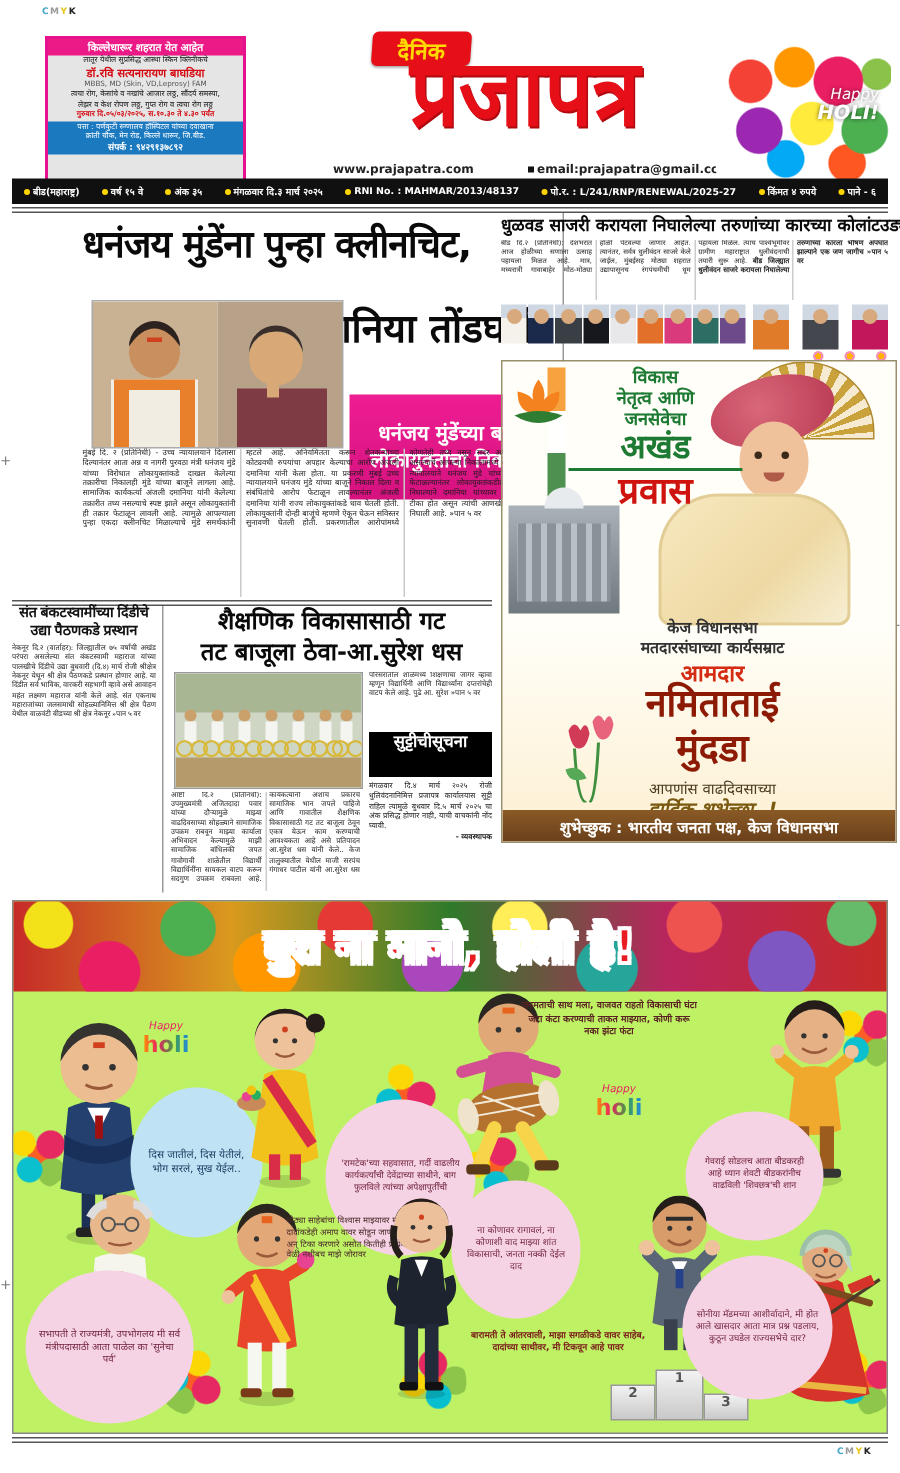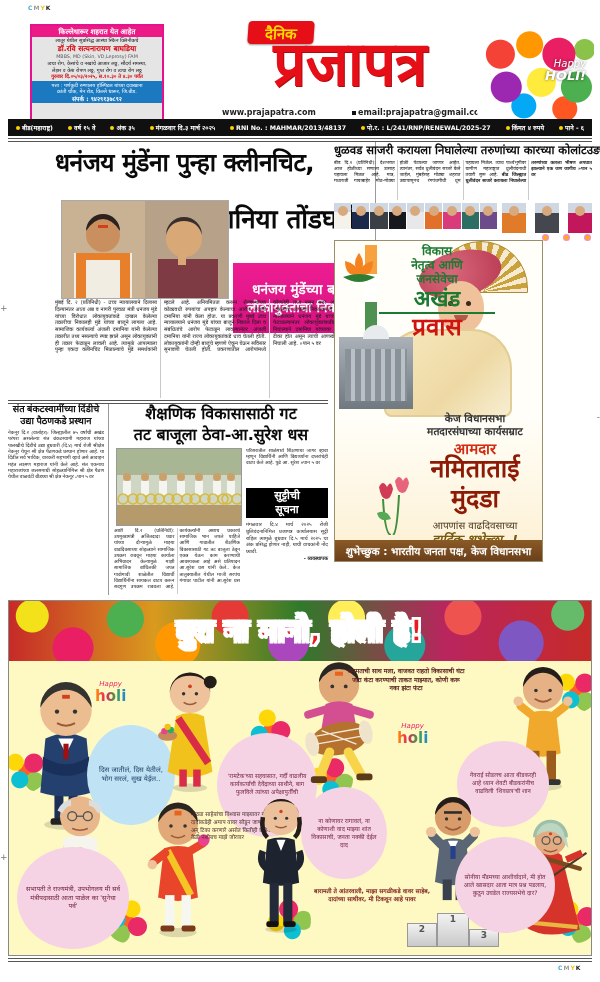--- a/index.html
+++ b/index.html
@@ -75,21 +75,21 @@
     column-count:4;column-gap:5px;column-rule:1px solid #ccc;overflow:hidden;}
   .strip{margin-top:3px;display:flex;gap:1px;}
   .headshot{width:21px;height:26px;background:linear-gradient(180deg,#cfd8e2 0 34%,var(--c,#334) 34%);position:relative;}
   .headshot::before{content:"";position:absolute;left:50%;top:3px;width:10px;height:10px;margin-left:-5px;
     border-radius:50%;background:#d9a97e;}
   .hs-big{width:24px;height:30px;}
   .garland{display:flex;gap:9px;margin-left:4px;}
   .flower{width:7px;height:7px;border-radius:50%;background:radial-gradient(circle,#ffb300 0 2px,#f48fb1 2px);}
 
   
-  .bday{left:334px;top:240px;width:209px;height:322px;border:1px solid #998f6a;box-sizing:border-box;
+  .bday{left:334px;top:240px;width:264px;height:322px;border:1px solid #998f6a;box-sizing:border-box;
     background:linear-gradient(180deg,#fffef8 0 55%,#fdf0d2);overflow:hidden;}
   .flagstripe{left:30px;top:4px;width:12px;height:86px;
     background:linear-gradient(180deg,#f5921e 0 34%,#fff 34% 66%,#2e7d32 66%);opacity:.85;}
   .slogans{left:44px;top:4px;width:116px;text-align:center;line-height:1.15;}
   .sl-g{color:#1d7a33;font-weight:900;font-size:12px;display:block;}
   .sl-b1{color:#1d7a33;font-weight:900;font-size:22px;display:block;border-bottom:2px solid #1d7a33;}
   .sl-b2{color:#cf1410;font-weight:900;font-size:24px;display:block;}
   .datec{right:6px;top:64px;width:46px;height:46px;border-radius:50%;background:radial-gradient(circle,#8a5a26,#5f3a12);
     border:2px solid #fff;box-shadow:0 1px 3px #0007;color:#fff;text-align:center;line-height:1.1;
     display:flex;flex-direction:column;justify-content:center;}
@@ -123,29 +123,29 @@
   .midrule{left:8px;top:400px;width:320px;}
   .mid{left:8px;top:404px;width:320px;height:191px;}
   .dindi{left:0;top:0;width:96px;height:191px;border-right:1px solid #999;padding-right:4px;box-sizing:content-box;font-family:Liberation Serif, serif;}
   .dindi h4{margin:0 0 2px;font-size:9.5px;font-weight:900;text-align:center;line-height:1.25;}
   .dindi .bd{font-size:4.9px;line-height:1.3;color:#222;text-align:justify;}
   .edu{left:106px;top:0;width:214px;height:191px;}
   .h3{font-size:16px;font-weight:900;text-align:center;line-height:1.3;white-space:nowrap;color:#0a0a0a;}
   .eduphoto{left:2px;top:44px;width:124px;height:76px;border:1px solid #999;}
   .eduside{left:132px;top:44px;width:82px;height:38px;font-size:4.8px;line-height:1.3;text-align:justify;color:#222;overflow:hidden;}
   .notice{left:132px;top:84px;width:82px;height:30px;background:#000;color:#fff;text-align:center;
-    font-weight:900;font-size:11px;line-height:1.25;display:flex;flex-direction:column;justify-content:center;}
+    font-weight:900;font-size:11px;line-height:1.25;display:flex;justify-content:center;}
   .noticebody{left:132px;top:117px;width:82px;font-size:5px;line-height:1.35;text-align:justify;color:#222;}
   .sig{text-align:right;font-weight:bold;}
   .educols{left:0;top:124px;width:126px;height:66px;font-size:4.8px;line-height:1.3;color:#222;
     column-count:2;column-gap:5px;column-rule:1px solid #ccc;overflow:hidden;text-align:justify;}
   .cont{font-weight:bold;}
 
   
-  .holibox{left:8px;top:600px;width:584px;height:356px;border:1px solid #888;box-sizing:border-box;background:#fef9c3;}
+  .holibox{left:8px;top:600px;width:584px;height:356px;border:1px solid #888;box-sizing:border-box;background:#bef264;}
   .banner{height:60px;position:relative;overflow:hidden;
     background:
      radial-gradient(circle at 4% 25%,#f3e11a 0 16px,transparent 17px),
      radial-gradient(circle at 11% 78%,#e91e63 0 20px,transparent 21px),
      radial-gradient(circle at 20% 30%,#4caf50 0 18px,transparent 19px),
      radial-gradient(circle at 29% 72%,#ff9800 0 22px,transparent 23px),
      radial-gradient(circle at 38% 26%,#e53935 0 18px,transparent 19px),
      radial-gradient(circle at 48% 70%,#ab47bc 0 20px,transparent 21px),
      radial-gradient(circle at 58% 28%,#ffee58 0 18px,transparent 19px),
      radial-gradient(circle at 68% 74%,#26a69a 0 20px,transparent 21px),

